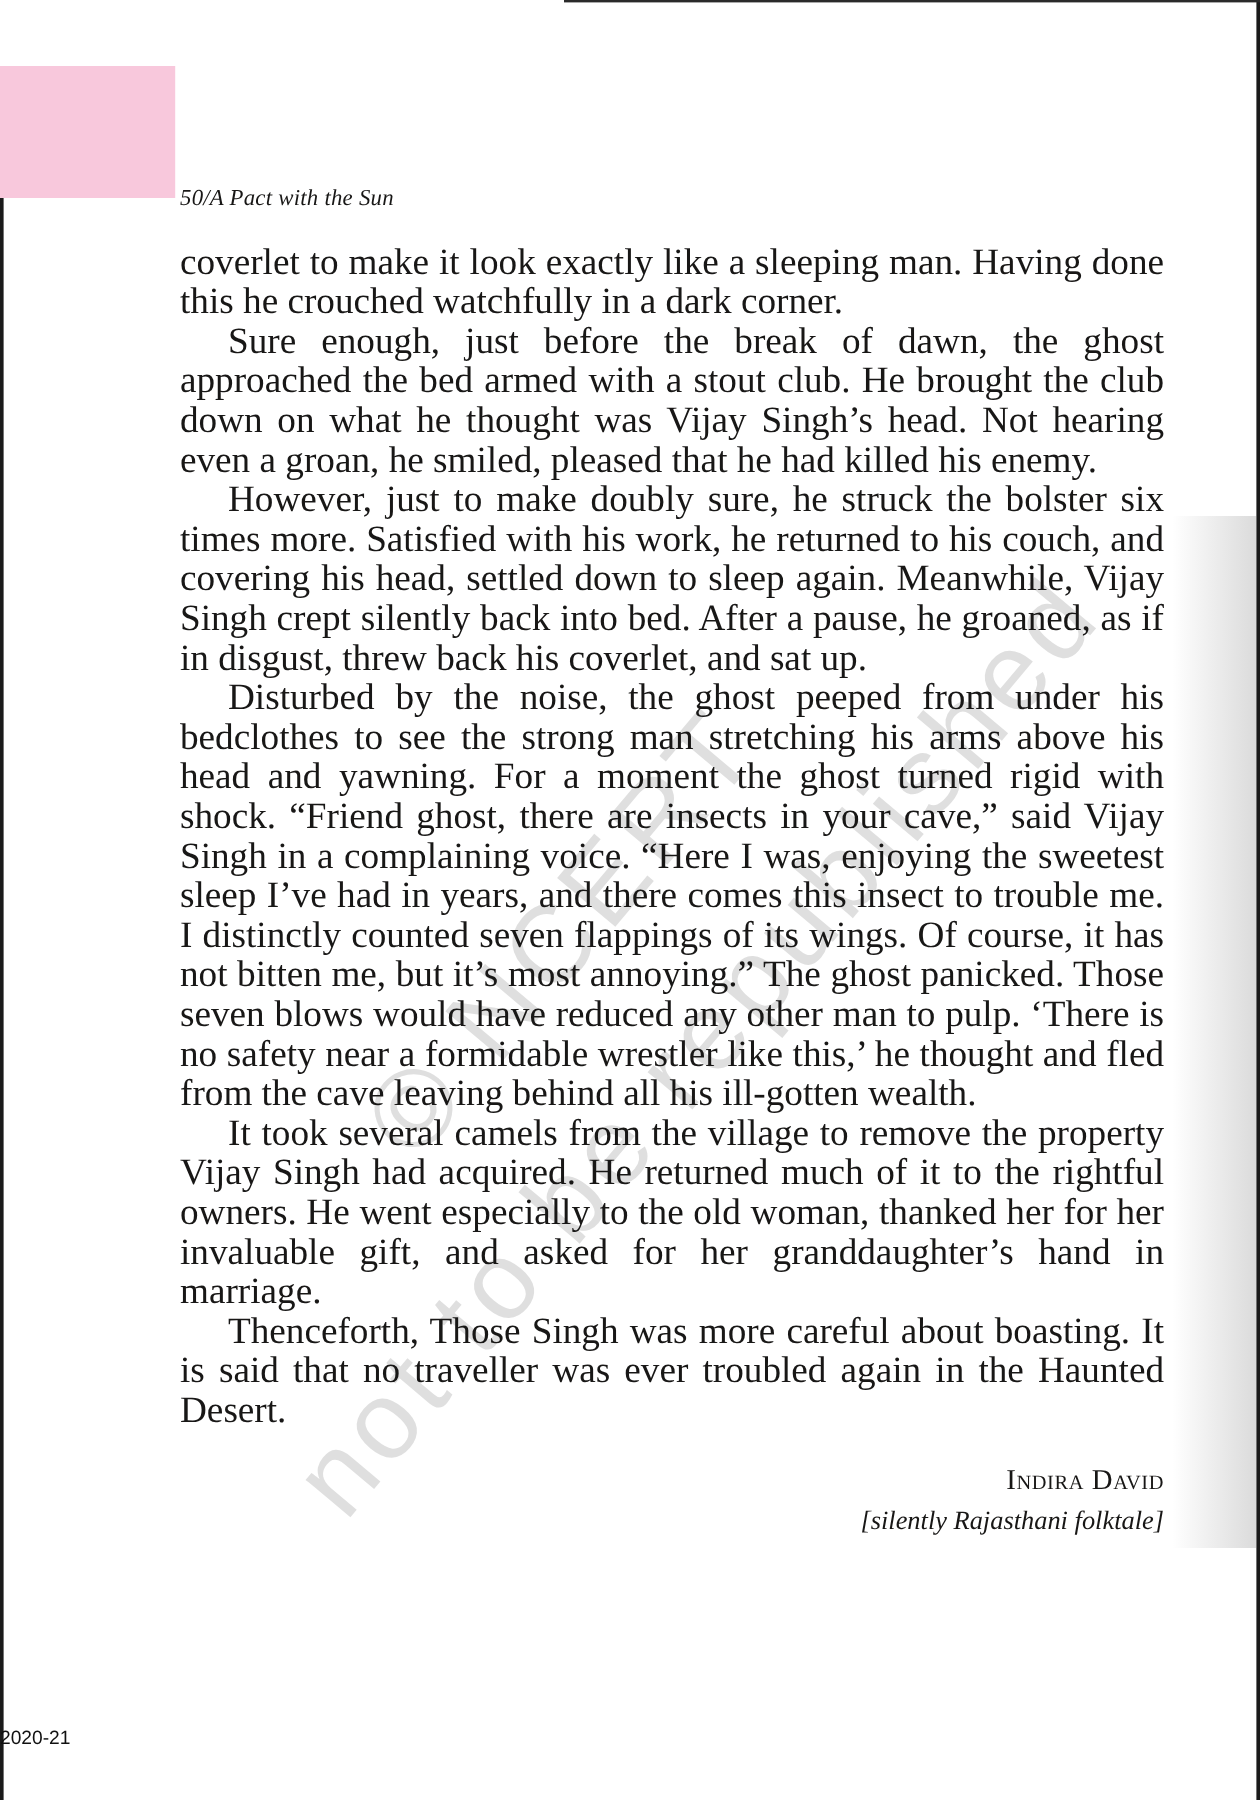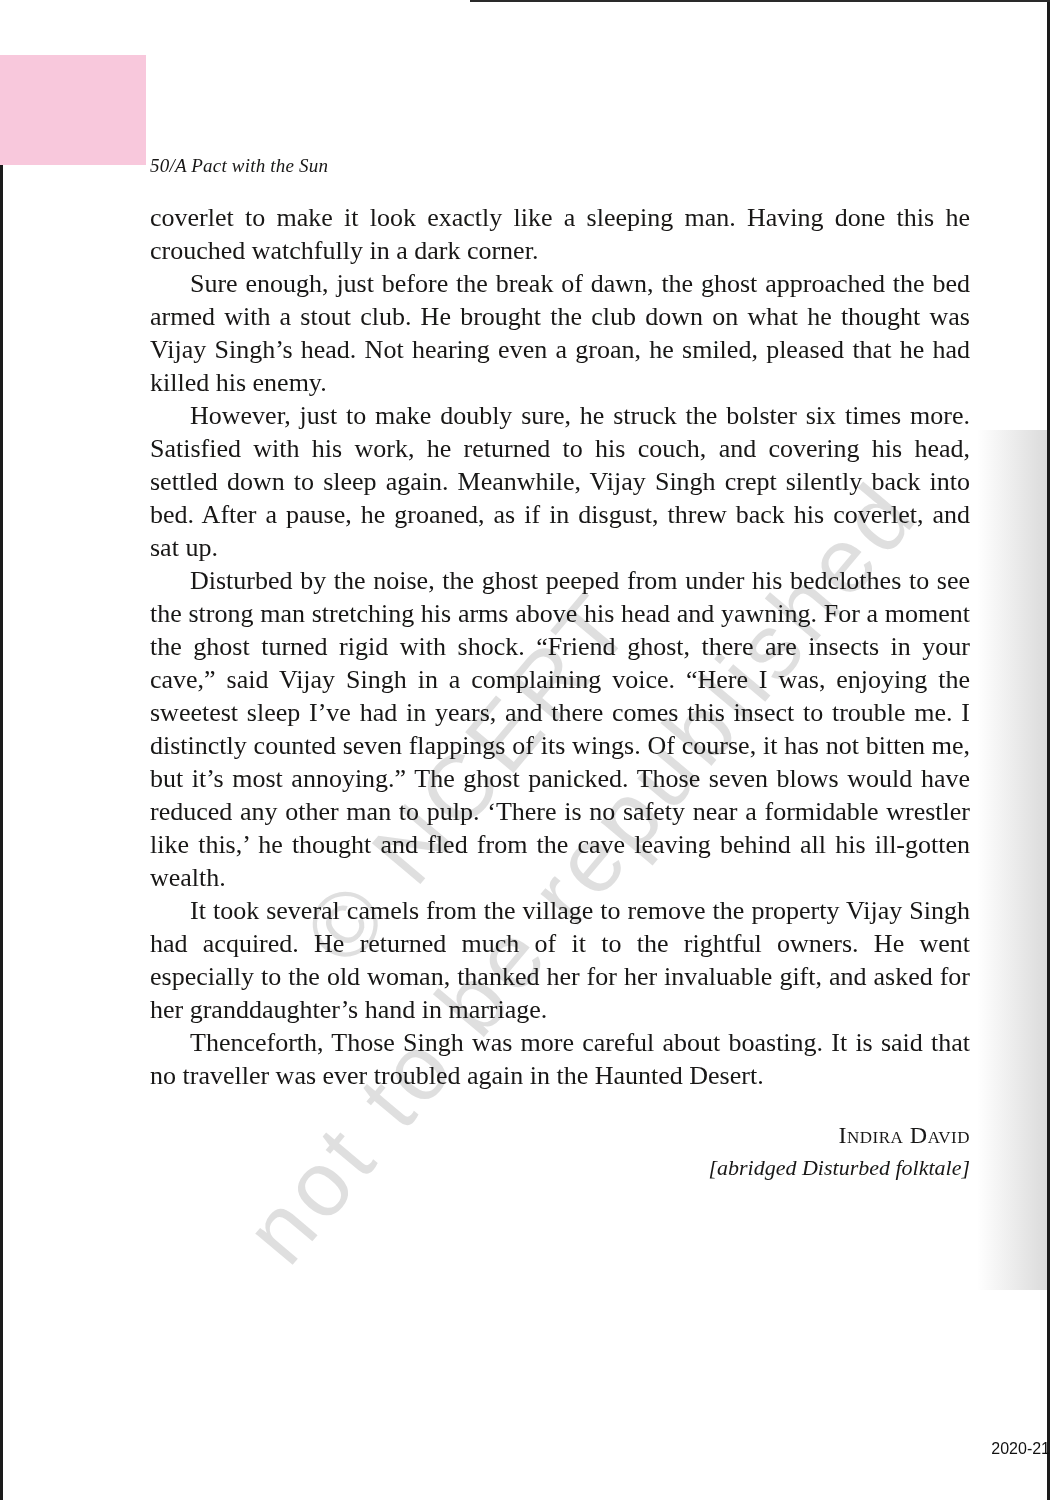--- a/index.html
+++ b/index.html
@@ -66,21 +66,21 @@
     padding: 155px 80px 0 150px;
   }
   .running-header {
     font-style: italic;
     font-size: 19px;
     margin-bottom: 24px;
     letter-spacing: 0.2px;
   }
   .body-text p {
     margin: 0;
-    font-size: 26px;
+    font-size: 31px;
     line-height: 33px;
     text-align: justify;
     text-indent: 40px;
   }
   .body-text p.no-indent { text-indent: 0; }
   .attribution {
     margin-top: 26px;
     text-align: right;
   }
   .attribution .author {
@@ -91,21 +91,21 @@
   }
   .attribution .source {
     font-style: italic;
     font-size: 22px;
     line-height: 32px;
   }
   .footer {
     position: absolute;
     left: 0; right: 0;
     bottom: 42px;
-    text-align: right;
+    text-align: left;
     font-family: "Liberation Sans", sans-serif;
     font-size: 16px;
     color: #111;
   }
 </style>
 </head>
 <body>
 
 <div class="page">
 
@@ -130,20 +130,20 @@
       <p class="no-indent">coverlet to make it look exactly like a sleeping man. Having done this he crouched watchfully in a dark corner.</p>
       <p>Sure enough, just before the break of dawn, the ghost approached the bed armed with a stout club. He brought the club down on what he thought was Vijay Singh’s head. Not hearing even a groan, he smiled, pleased that he had killed his enemy.</p>
       <p>However, just to make doubly sure, he struck the bolster six times more. Satisfied with his work, he returned to his couch, and covering his head, settled down to sleep again. Meanwhile, Vijay Singh crept silently back into bed. After a pause, he groaned, as if in disgust, threw back his coverlet, and sat up.</p>
       <p>Disturbed by the noise, the ghost peeped from under his bedclothes to see the strong man stretching his arms above his head and yawning. For a moment the ghost turned rigid with shock. “Friend ghost, there are insects in your cave,” said Vijay Singh in a complaining voice. “Here I was, enjoying the sweetest sleep I’ve had in years, and there comes this insect to trouble me. I distinctly counted seven flappings of its wings. Of course, it has not bitten me, but it’s most annoying.” The ghost panicked. Those seven blows would have reduced any other man to pulp. ‘There is no safety near a formidable wrestler like this,’ he thought and fled from the cave leaving behind all his ill-gotten wealth.</p>
       <p>It took several camels from the village to remove the property Vijay Singh had acquired. He returned much of it to the rightful owners. He went especially to the old woman, thanked her for her invaluable gift, and asked for her granddaughter’s hand in marriage.</p>
       <p>Thenceforth, Those Singh was more careful about boasting. It is said that no traveller was ever troubled again in the Haunted Desert.</p>
     </div>
 
     <div class="attribution">
       <div class="author">Indira David</div>
-      <div class="source">[abridged Disturbed folktale]</div>
+      <div class="source">[silently Rajasthani folktale]</div>
     </div>
 
   </div>
 
   <div class="footer">2020-21</div>
 
 </div>
 
 </body></html>

